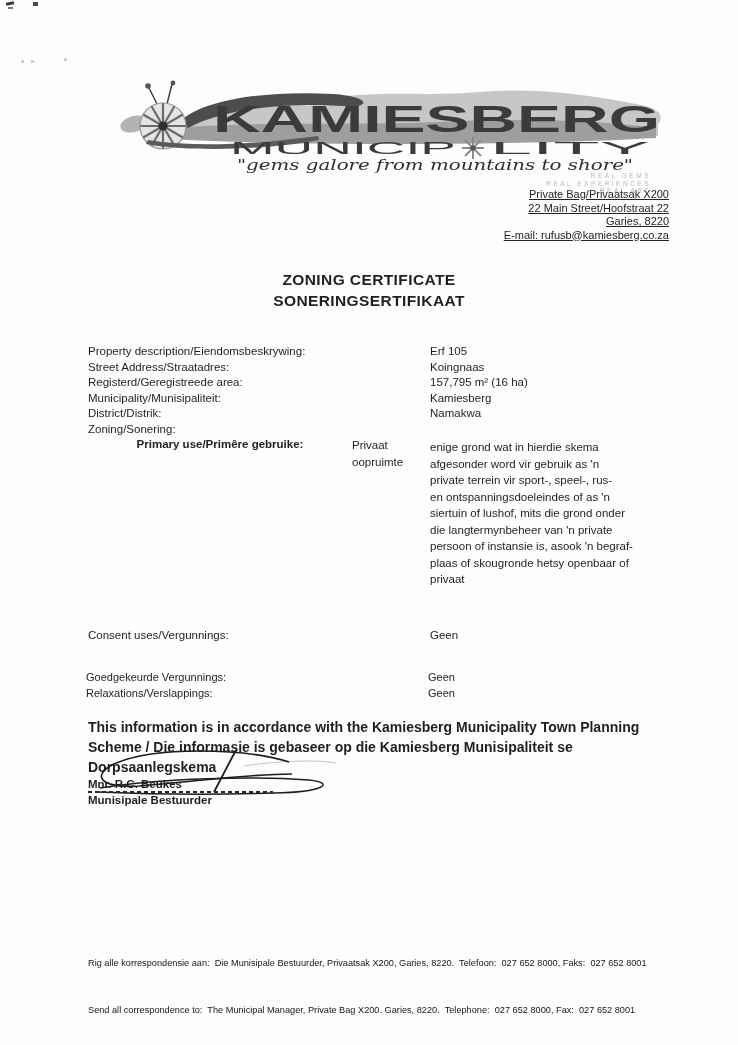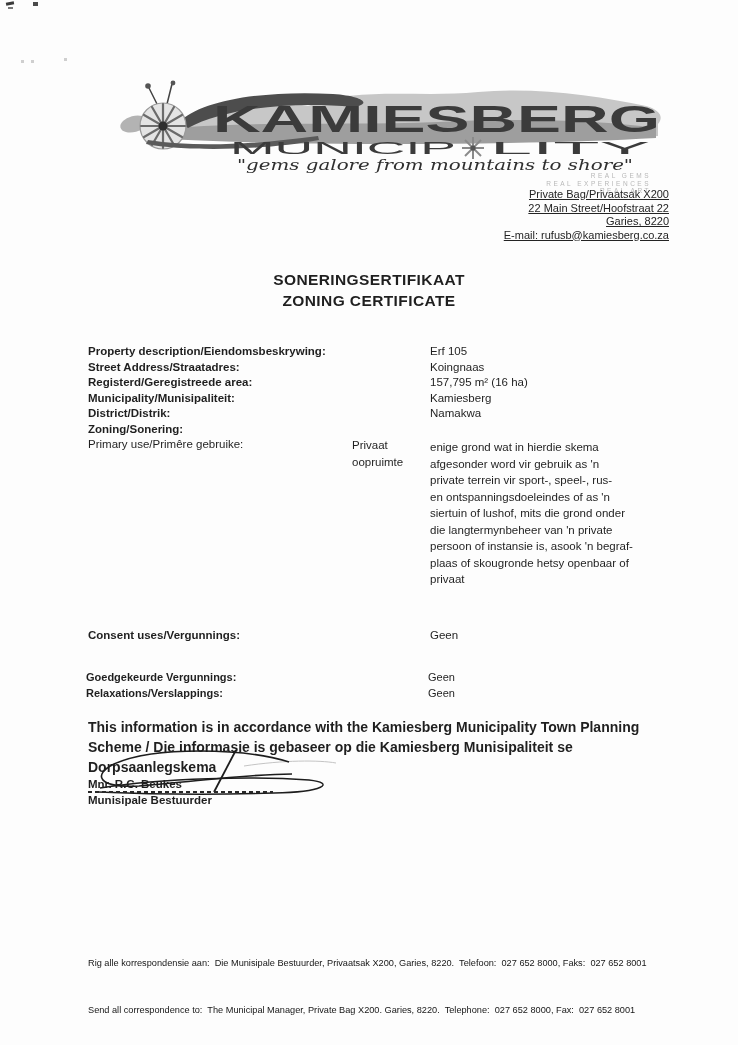--- a/index.html
+++ b/index.html
@@ -26,25 +26,25 @@
   .addr .email-link { text-decoration:underline; color:#242424; }
 
   
   .title { position:absolute; top:269px; left:0; width:100%; text-align:center;
            font-weight:bold; font-size:15.5px; line-height:21px; letter-spacing:0.4px; }
 
   
   .fields { position:absolute; left:88px; top:344px; width:600px;
             font-size:11.5px; line-height:15.5px; }
   .frow { display:flex; }
-  .flabel { font-weight:bold; flex:0 0 342px; }
+  .flabel { font-weight:normal; flex:0 0 342px; }
   .fvalue { white-space:pre-line; }
 
   .purow { display:flex; }
-  .pulabel { font-weight:normal; flex:0 0 264px; }
+  .pulabel { font-weight:bold; flex:0 0 264px;text-align:center; }
   .pumid { flex:0 0 78px; white-space:pre-line; line-height:16.5px; }
   .pudesc { width:252px; white-space:pre-line; line-height:16.5px; margin-top:2px; }
 
   .consent { position:absolute; left:88px; top:628px; width:600px;
              font-size:11.5px; line-height:15.5px; }
   .approvals { position:absolute; left:86px; top:670px; width:600px;
                font-size:11px; line-height:15.5px; }
 
   .statement { position:absolute; left:88px; top:717px; width:592px;
                font-weight:bold; font-size:14px; line-height:20px; }
@@ -131,22 +131,22 @@
     <div>Private Bag/Privaatsak X200</div>
     <div>22 Main Street/Hoofstraat 22</div>
     <div>Garies, 8220</div>
     <div>
       <span>E-mail:</span>
       <span class="email-link">rufusb@kamiesberg.co.za</span>
     </div>
   </div>
 
   <div class="title">
+    <div>ZONING CERTIFICATE</div>
     <div>SONERINGSERTIFIKAAT</div>
-    <div>ZONING CERTIFICATE</div>
   </div>
 
   <div class="fields">
     <div class="frow">
       <div class="flabel">Property description/Eiendomsbeskrywing:</div>
       <div class="fvalue">Erf 105</div>
     </div>
     <div class="frow">
       <div class="flabel">Street Address/Straatadres:</div>
       <div class="fvalue">Koingnaas</div>

